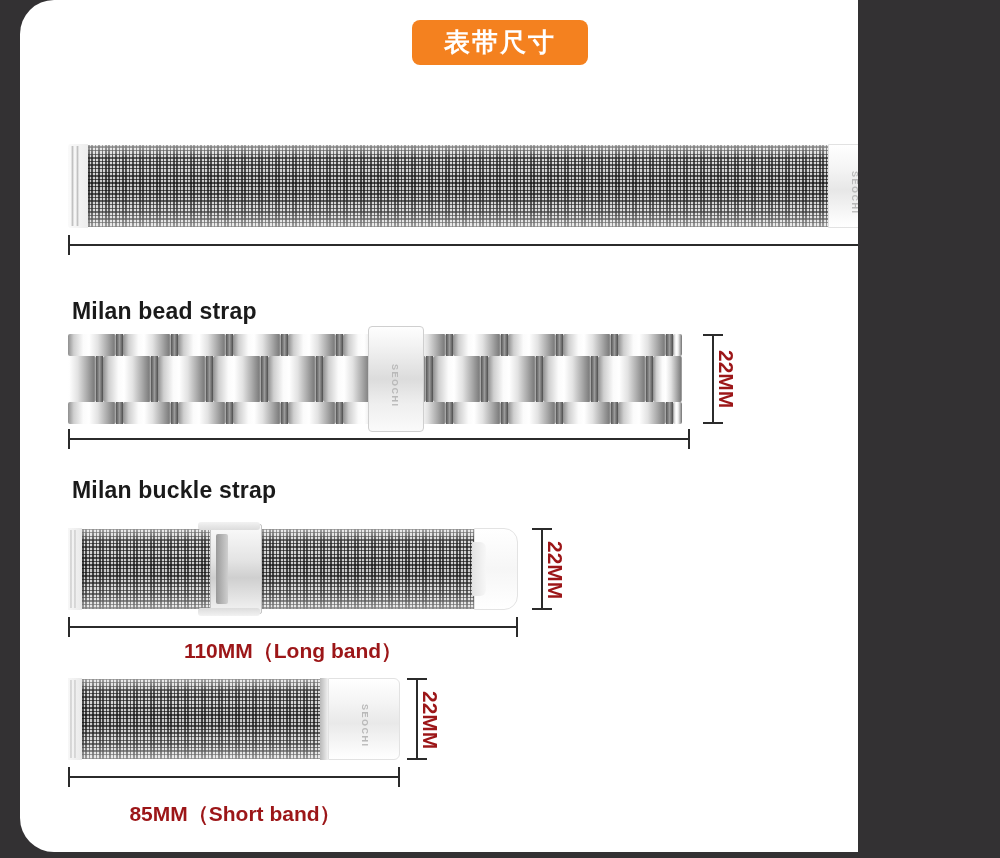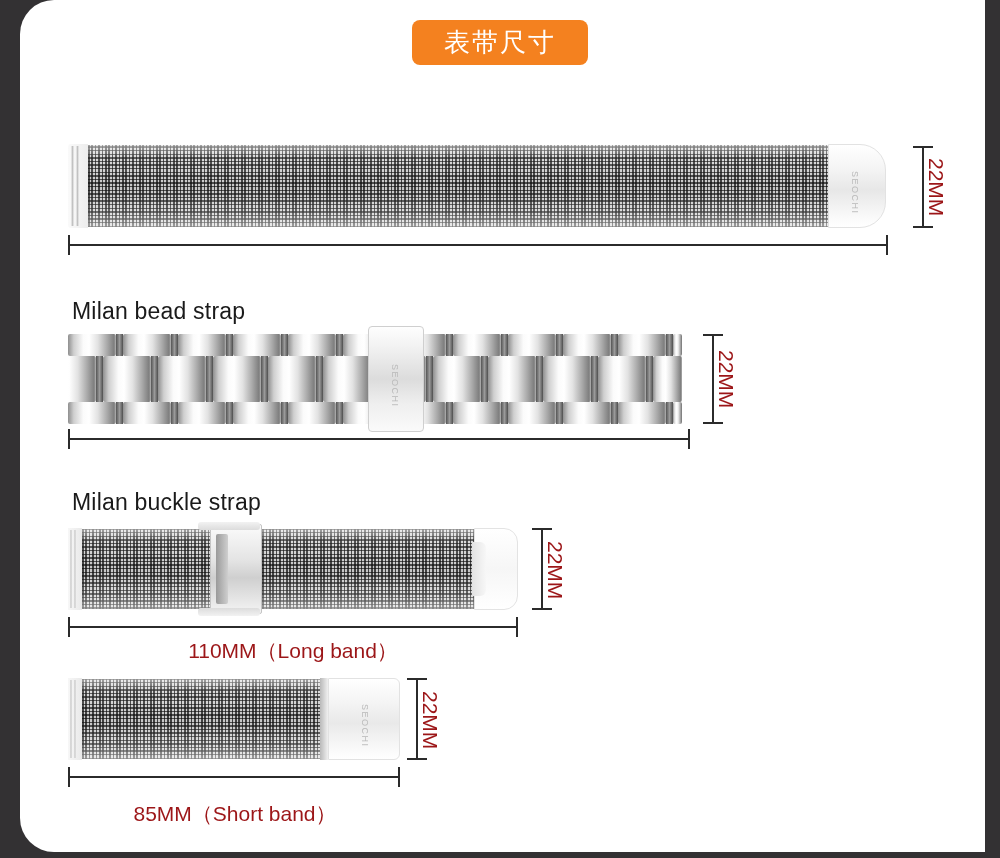--- a/index.html
+++ b/index.html
@@ -20,25 +20,26 @@
     width: 1000px;
     height: 858px;
     background: #333133;
   }
 
   
   #card {
     position: absolute;
     left: 20px;
     top: 0px;
-    width: 965px;
+    width: 838px;
     height: 852px;
     background: #ffffff;
     border-radius: 34px 0 0 34px;
     overflow: hidden;
+    font-weight: bold;
   }
   #card-right-mask {
     position: absolute;
     left: 985px;
     top: 0;
     width: 15px;
     height: 858px;
     background: #333133;
   }
 
@@ -304,21 +305,21 @@
 
       <div class="clasp" style="left:300px; top:-8px; width:56px; height:106px;"></div>
       <div class="logo-text" style="left:332px; top:30px;">SEOCHI</div>
     </div>
 
     <div class="vrule" style="left:692px; top:334px; height:90px;"></div>
     <div class="dim-v" style="left:718px; top:350px;">22MM</div>
 
     <div class="hrule" style="left:48px; top:438px; width:622px;"></div>
 
-    <div class="sec-title" style="left:52px; top:489px;">Milan buckle strap</div>
+    <div class="sec-title" style="left:52px; top:477px;">Milan buckle strap</div>
 
     <div class="strap" style="left:48px; top:528px; width:450px; height:82px;">
       <div style="position:absolute;left:0;top:0;width:14px;height:82px;background:linear-gradient(90deg,#f7f7f7,#e9e9e9);"></div>
       <div class="edge-strip" style="left:2px;top:2px;width:2px;height:78px;"></div>
       <div class="edge-strip" style="left:6px;top:2px;width:2px;height:78px;"></div>
       <div class="mesh" style="position:absolute;left:14px;top:1px;width:400px;height:80px;">
         <div class="mesh-shade"></div>
       </div>
 
       <div style="position:absolute;left:406px;top:0px;width:44px;height:82px;

